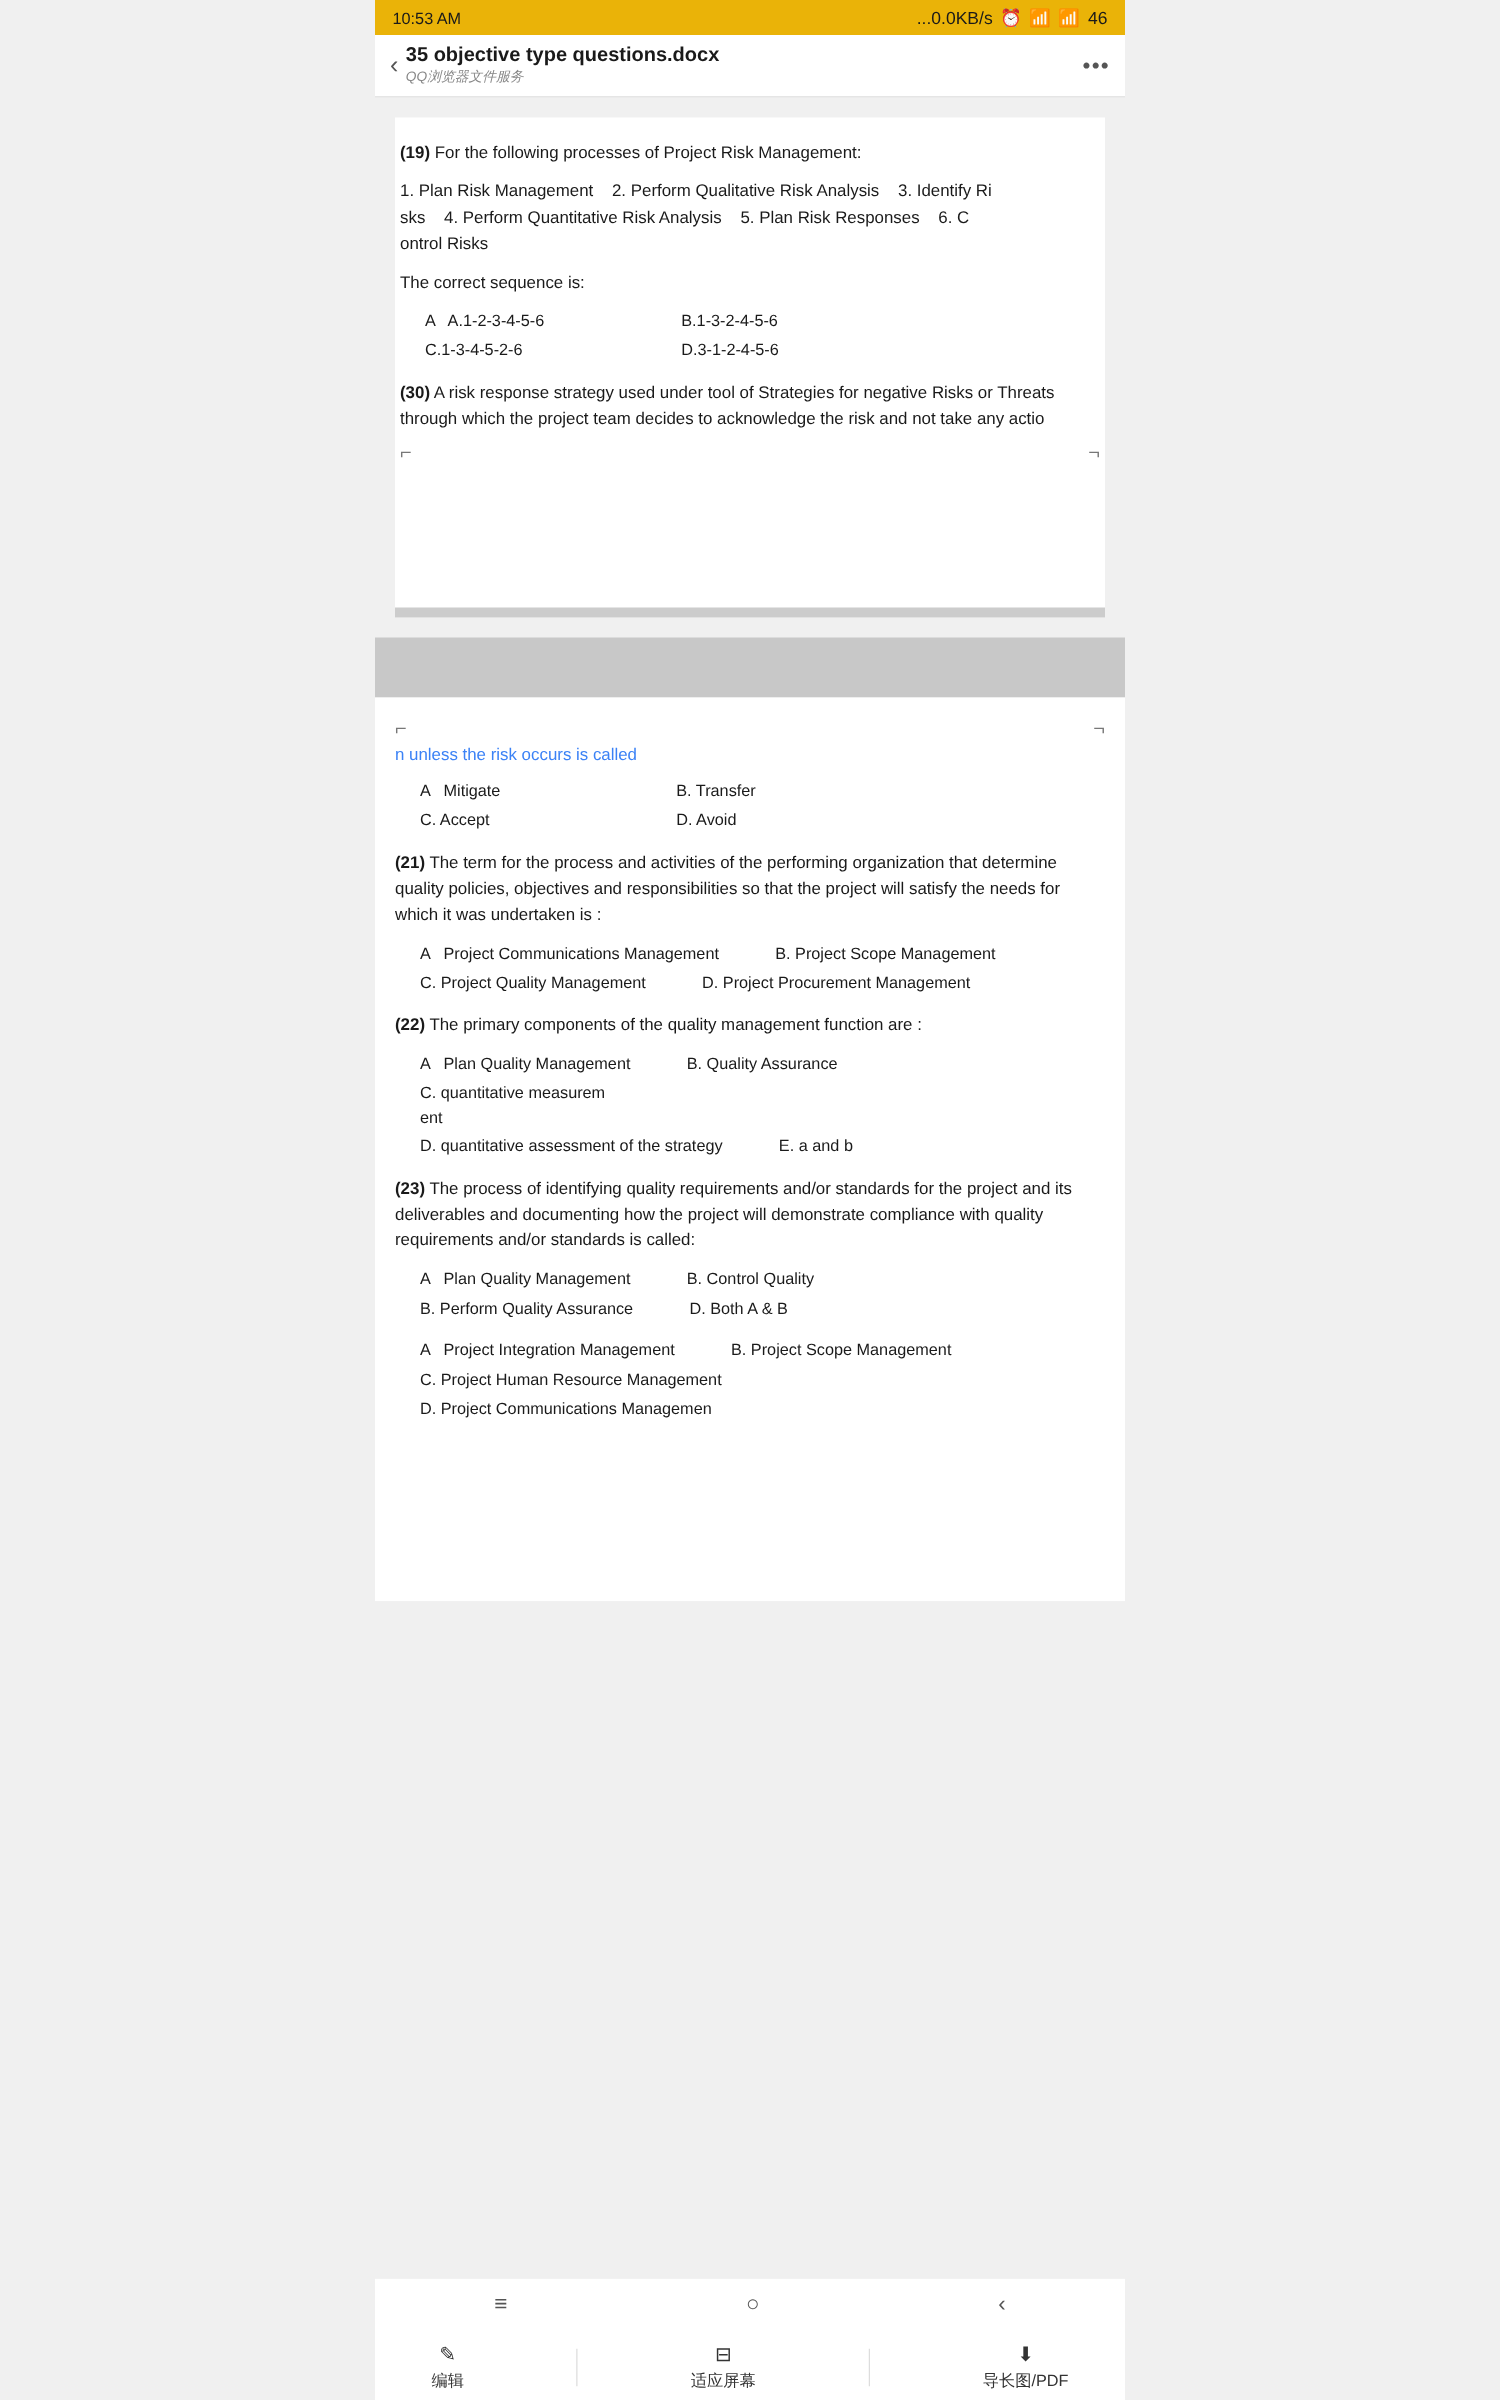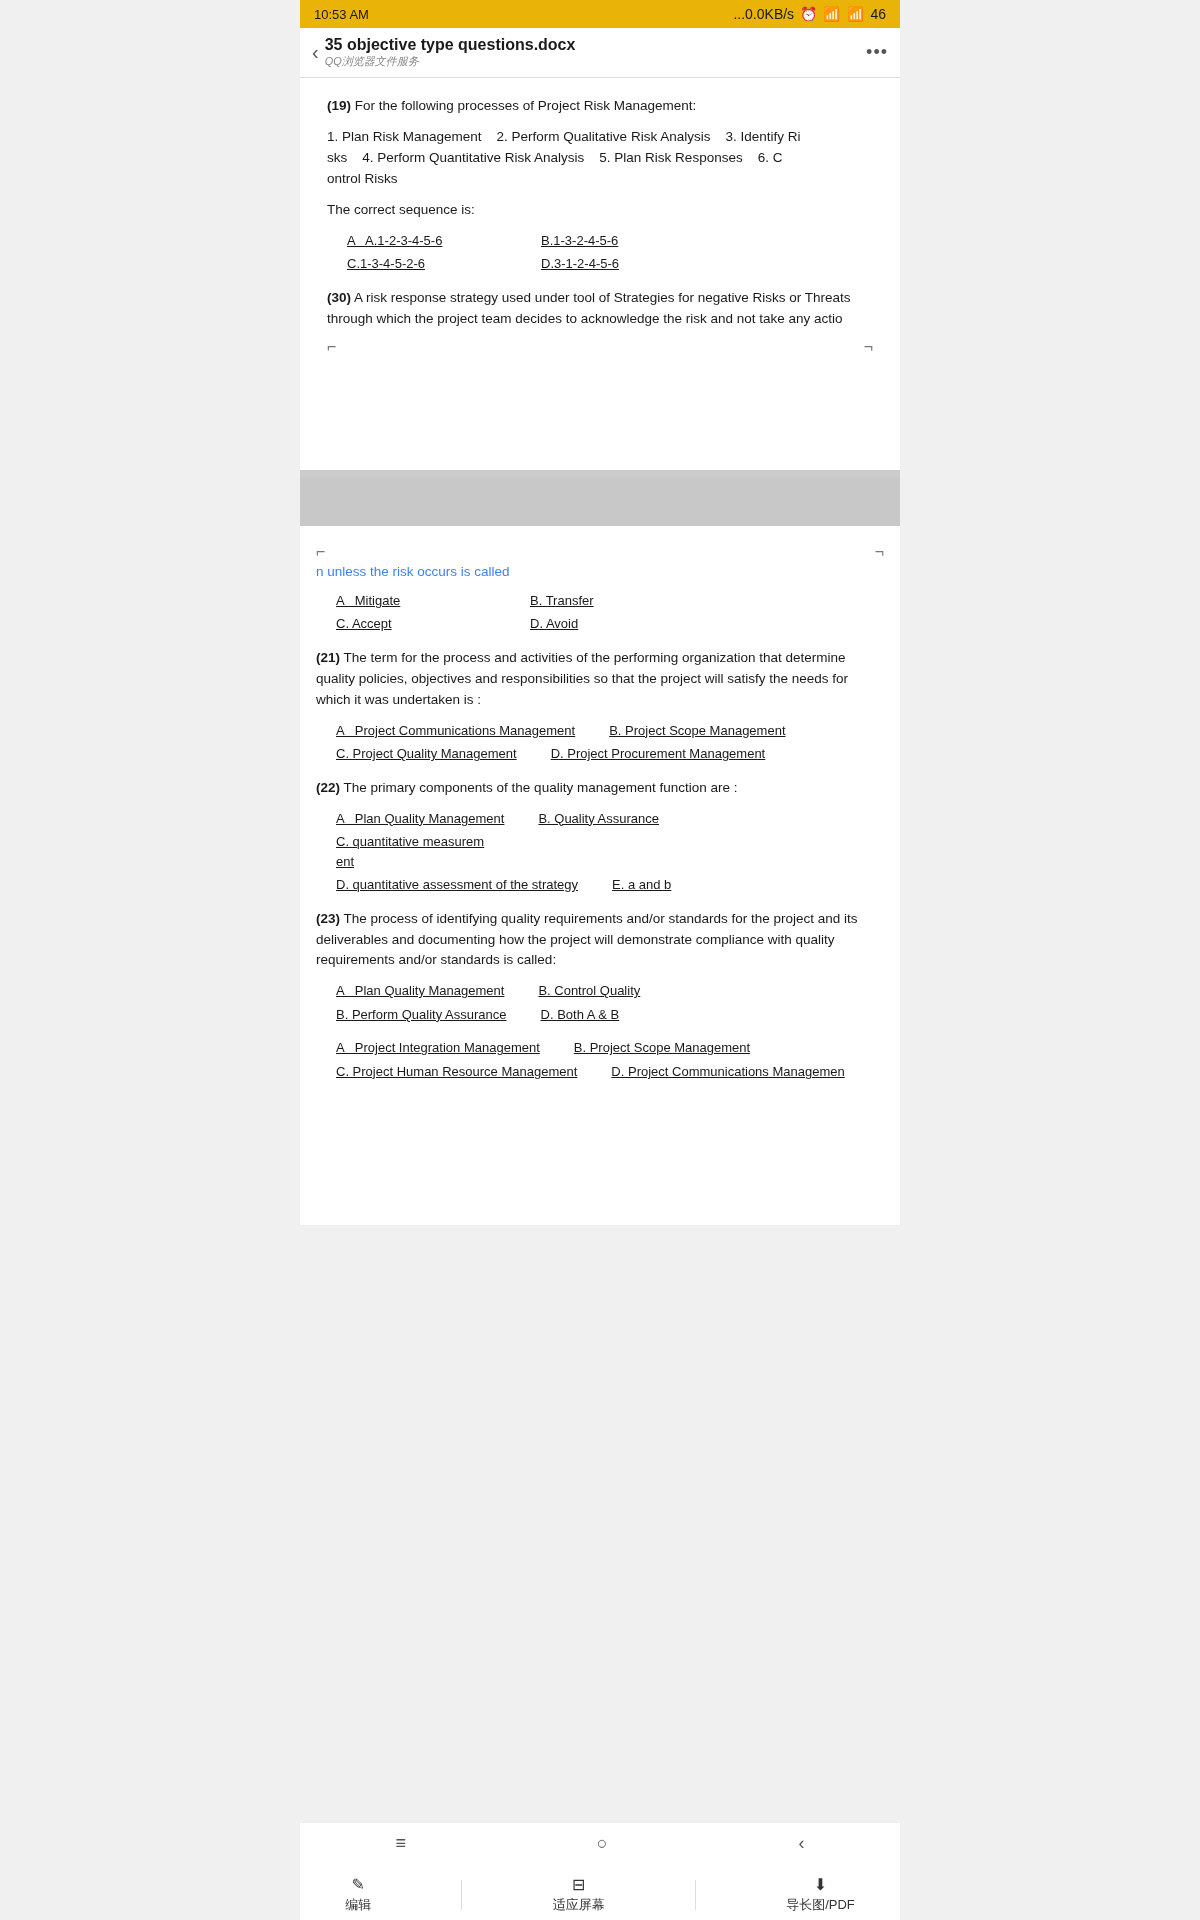--- a/index.html
+++ b/index.html
@@ -63,22 +63,22 @@
     .nav-more {
       font-size: 18px;
       color: #555;
       cursor: pointer;
       letter-spacing: 1px;
     }
 
     
     .doc-page {
       background: #fff;
-      margin: 0;
-      padding: 18px 27px;
+      margin: 16px;
+      padding: 18px 4px;
       min-height: 400px;
       border-bottom: 8px solid #ccc;
     }
     .doc-page-2 {
       background: #fff;
       margin: 0;
       padding: 18px 16px;
       min-height: 300px;
     }
 
@@ -91,23 +91,22 @@
       font-weight: bold;
     }
 
     .options-grid {
       margin: 8px 0 14px 0;
       padding-left: 20px;
     }
     .options-row {
       display: flex;
       flex-wrap: wrap;
-      gap: 4px 4px;
+      gap: 4px 15px;
       margin-bottom: 4px;
-      text-decoration: underline;
     }
     .option {
       font-size: 13px;
       margin-right: 30px;
       line-height: 1.5;
       min-width: 160px;
     }
 
     
     .bottom-toolbar {

